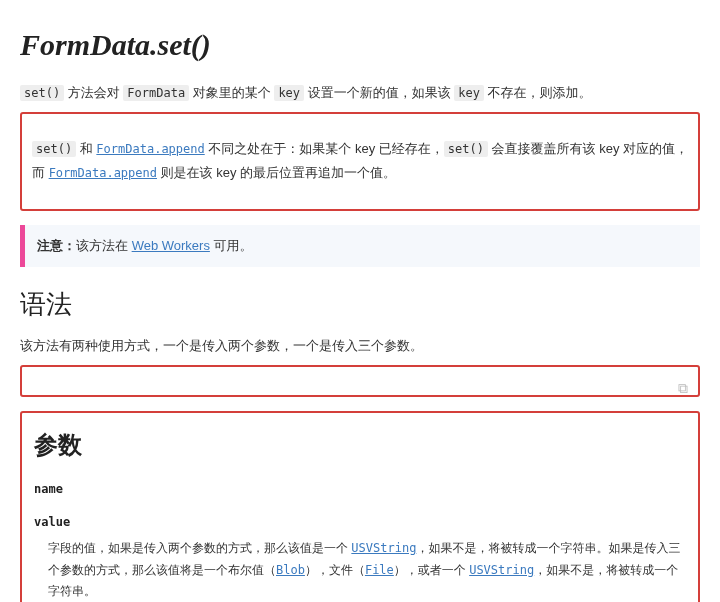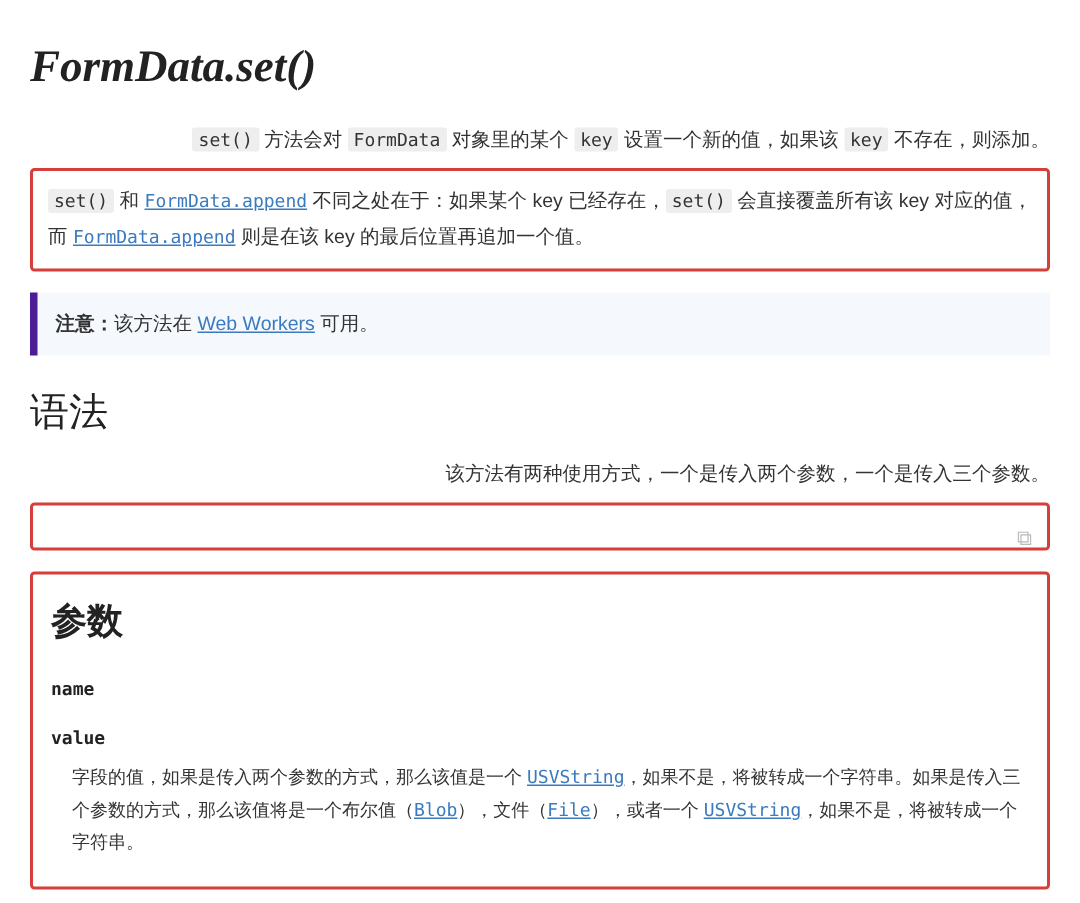--- a/index.html
+++ b/index.html
@@ -42,30 +42,30 @@
     text-decoration: underline;
     cursor: pointer;
     font-family: Consolas, Monaco, monospace;
     font-size: 12px;
   }
   a.mdn-link-plain {
     color: #3b7abf;
     text-decoration: underline;
     cursor: pointer;
   }
-  .para { line-height: 1.9; margin: 6px 0; text-align: right; }
+  .para { line-height: 1.9; margin: 6px 0; }
   .redbox {
     border: 2px solid #d43f3a;
     border-radius: 3px;
-    padding: 8px 10px;
+    padding: 23px 10px;
     margin: 6px 0 14px 0;
     line-height: 1.9;
   }
   .notebox {
-    border-left: 5px solid #4c1d95;
+    border-left: 5px solid #ec4899;
     background: #f5f8fc;
     padding: 10px 12px;
     margin: 10px 0;
     line-height: 1.7;
   }
   .notebox strong { font-weight: bold; }
   pre.codeblock {
     font-family: Consolas, Monaco, "Andale Mono", monospace;
     font-size: 12px;
     margin: 0;

